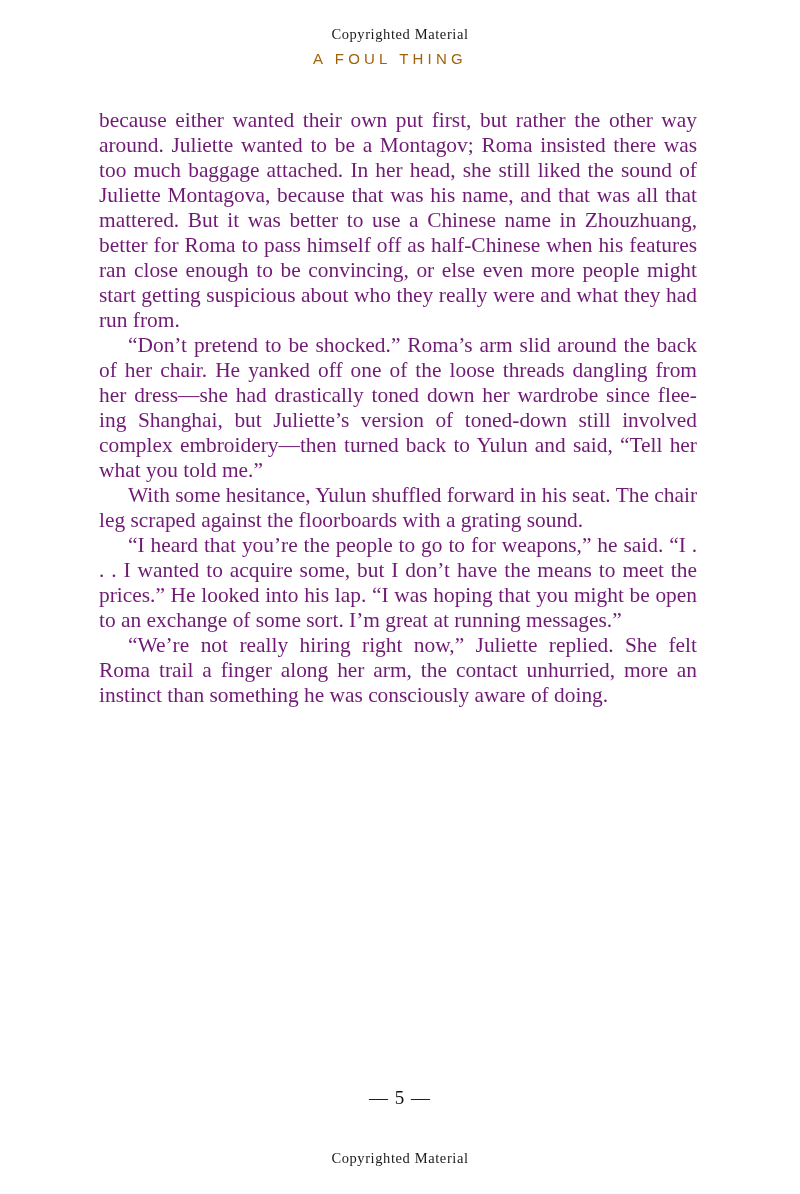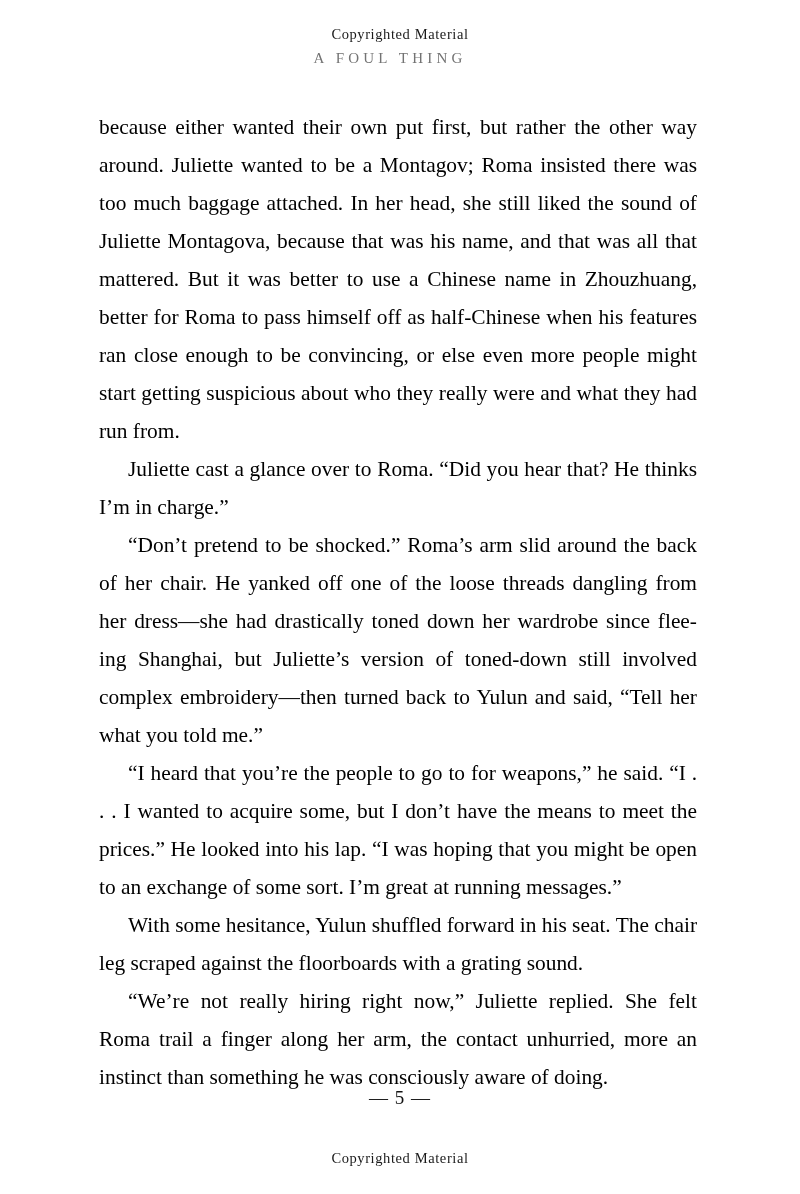--- a/index.html
+++ b/index.html
@@ -31,39 +31,39 @@
     font-size: 14.5px;
     letter-spacing: 0.6px;
     color: #1a1a1a;
   }
   .running-head {
     position: absolute;
     top: 50px;
     left: 0;
     width: 780px;
     text-align: center;
-    font-family: Liberation Serif, serif;
+    font-family: Liberation Sans, sans-serif;
     font-size: 15px;
     letter-spacing: 4.2px;
-    color: #737373;
+    color: #a16207;
   }
   .body-block {
     position: absolute;
     top: 108px;
     left: 99px;
     width: 598px;
   }
   .body-block p {
     margin: 0;
     font-family: "Liberation Serif", serif;
     font-size: 21.4px;
-    line-height: 38px;
+    line-height: 25px;
     text-align: justify;
     text-justify: inter-word;
-    color: #000000;
+    color: #701a75;
     hyphens: manual;
   }
   .body-block p.indent {
     text-indent: 29px;
   }
   .folio {
     position: absolute;
     top: 1087px;
     left: 0;
     width: 800px;
@@ -89,24 +89,23 @@
 <body>
 
 <div class="page">
 
   <div class="copyright-top">Copyrighted Material</div>
 
   <div class="running-head">A FOUL THING</div>
 
   <div class="body-block">
     <p>because either wanted their own put first, but rather the other way around. Juliette wanted to be a Montagov; Roma insisted there was too much baggage attached. In her head, she still liked the sound of Juliette Montagova, because that was his name, and that was all that mattered. But it was better to use a Chinese name in Zhouzhuang, better for Roma to pass himself off as half-Chinese when his features ran close enough to be convincing, or else even more people might start getting suspicious about who they really were and what they had run from.</p>
-    <p class="indent">Juliette cast a glance over to Roma. “Did you hear that? He thinks I’m in charge.”</p>
     <p class="indent">“Don’t pretend to be shocked.” Roma’s arm slid around the back of her chair. He yanked off one of the loose threads dangling from her dress—she had drastically toned down her wardrobe since flee-ing Shanghai, but Juliette’s version of toned-down still involved complex embroidery—then turned back to Yulun and said, “Tell her what you told me.”</p>
+    <p class="indent">With some hesitance, Yulun shuffled forward in his seat. The chair leg scraped against the floorboards with a grating sound.</p>
     <p class="indent">“I heard that you’re the people to go to for weapons,” he said. “I . . . I wanted to acquire some, but I don’t have the means to meet the prices.” He looked into his lap. “I was hoping that you might be open to an exchange of some sort. I’m great at running messages.”</p>
-    <p class="indent">With some hesitance, Yulun shuffled forward in his seat. The chair leg scraped against the floorboards with a grating sound.</p>
     <p class="indent">“We’re not really hiring right now,” Juliette replied. She felt Roma trail a finger along her arm, the contact unhurried, more an instinct than something he was consciously aware of doing.</p>
   </div>
 
   <div class="folio">— 5 —</div>
 
   <div class="copyright-bottom">Copyrighted Material</div>
 
 </div>
 
 </body></html>

